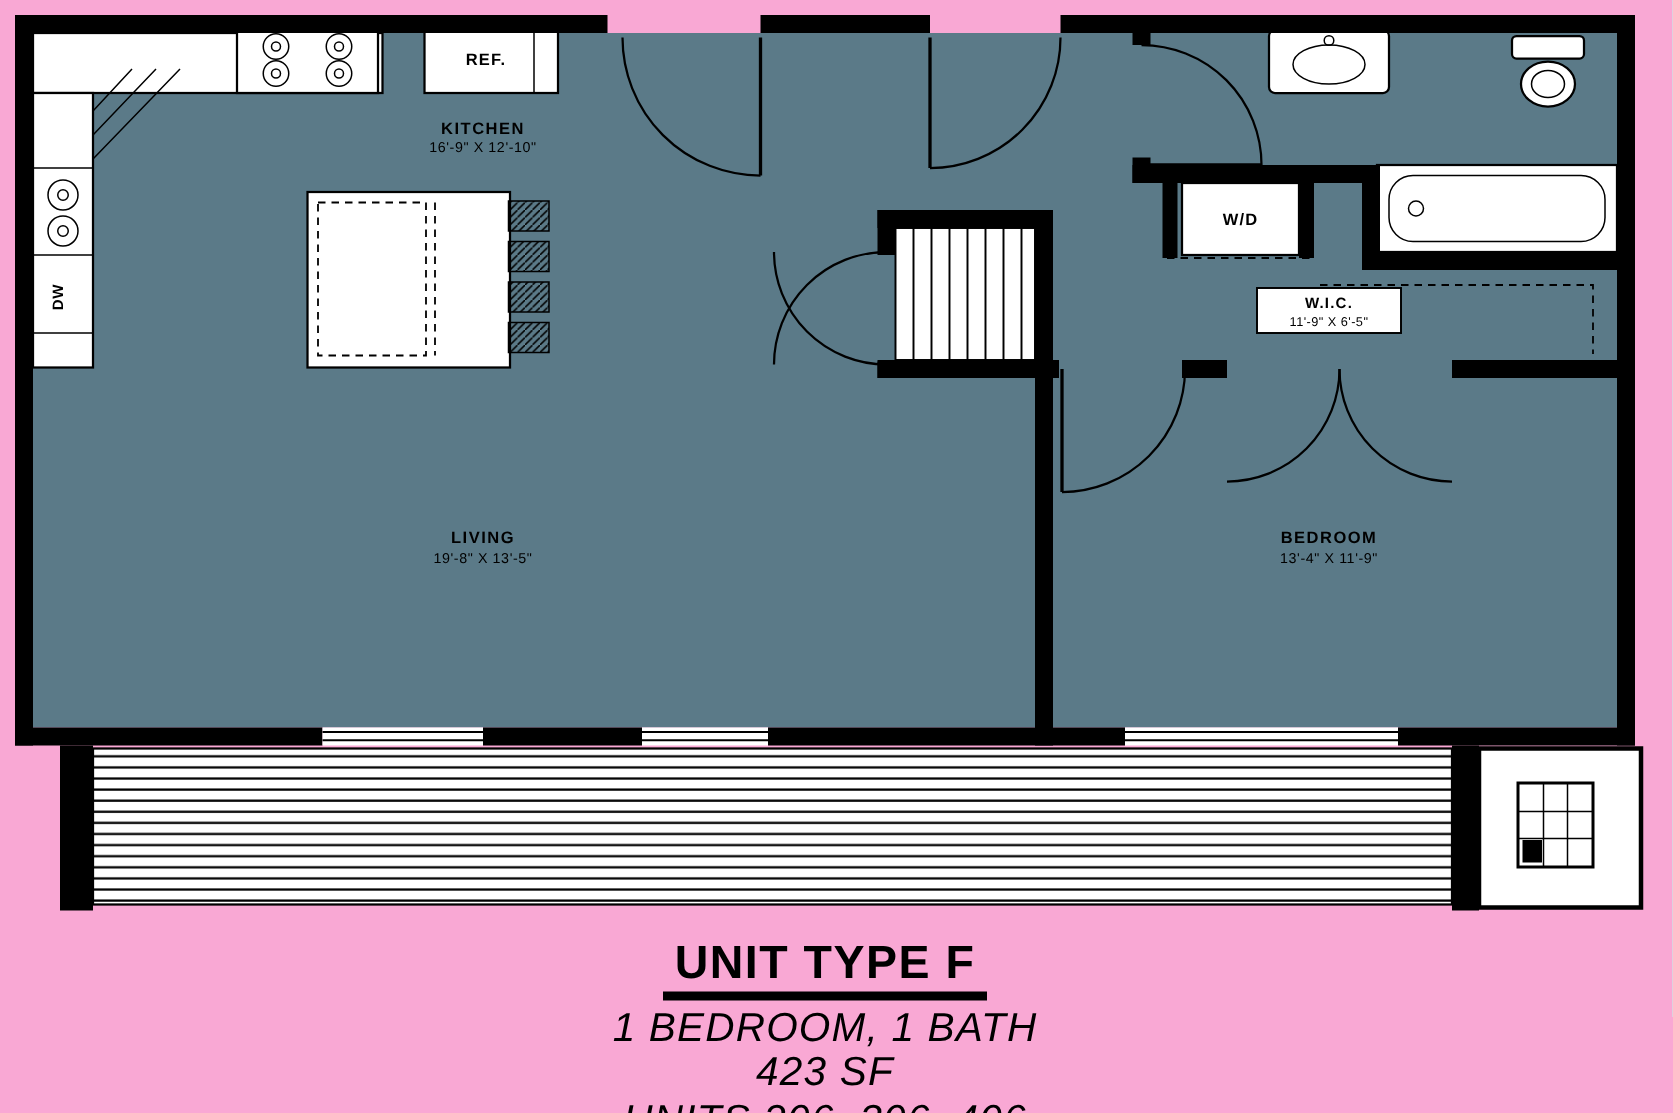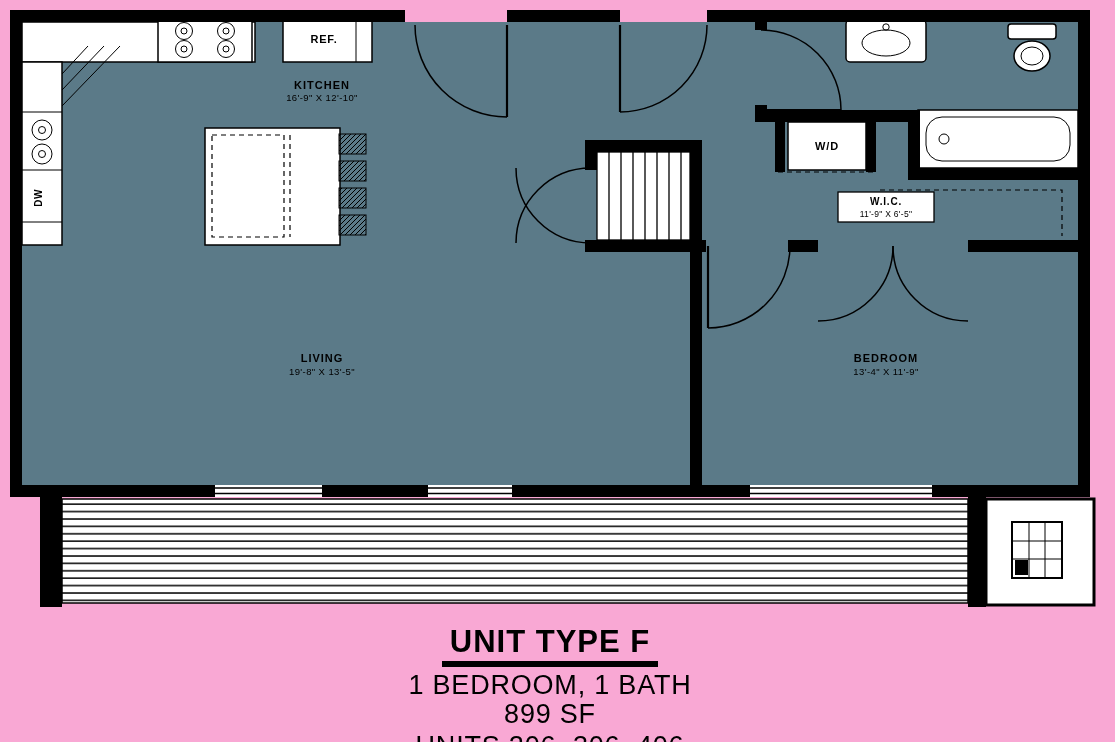--- a/index.html
+++ b/index.html
@@ -37,21 +37,21 @@
 
   .title-block{
     position:absolute;left:0;top:624px;width:1100px;
     text-align:center;color:#000;
   }
   .tb-title{margin-bottom:5px;}
   .tb-title span{
     display:inline-block;font-size:31px;font-weight:bold;letter-spacing:1px;
     border-bottom:6px solid #000;padding:0 8px 1px;
   }
-  .tb-line{font-size:27px;letter-spacing:0.8px;margin-top:2px;line-height:1.0;}
+  .tb-line{font-size:27px;letter-spacing:0.8px;margin-top:2px;line-height:1.0;font-style:italic;}
   .tb-units{margin-top:5px;}
   .tb-units span{display:inline-block;border-bottom:4px solid #000;padding:0 5px 2px;}
 </style>
 </head>
 <body>
 
 <div class="page">
 
   <svg width="1115" height="620" viewBox="0 0 1115 620">
     <defs>
@@ -242,19 +242,19 @@
         <rect x="1015" y="560" width="13" height="15" fill="#000"></rect>
       </g>
     </g>
   </svg>
 
   <div class="title-block">
     <div class="tb-title">
       <span>UNIT TYPE F</span>
     </div>
     <div class="tb-line">1 BEDROOM, 1 BATH</div>
-    <div class="tb-line">899 SF</div>
+    <div class="tb-line">423 SF</div>
     <div class="tb-line tb-units">
       <span>UNITS 206, 306, 406</span>
     </div>
   </div>
 
 </div>
 
 </body></html>

